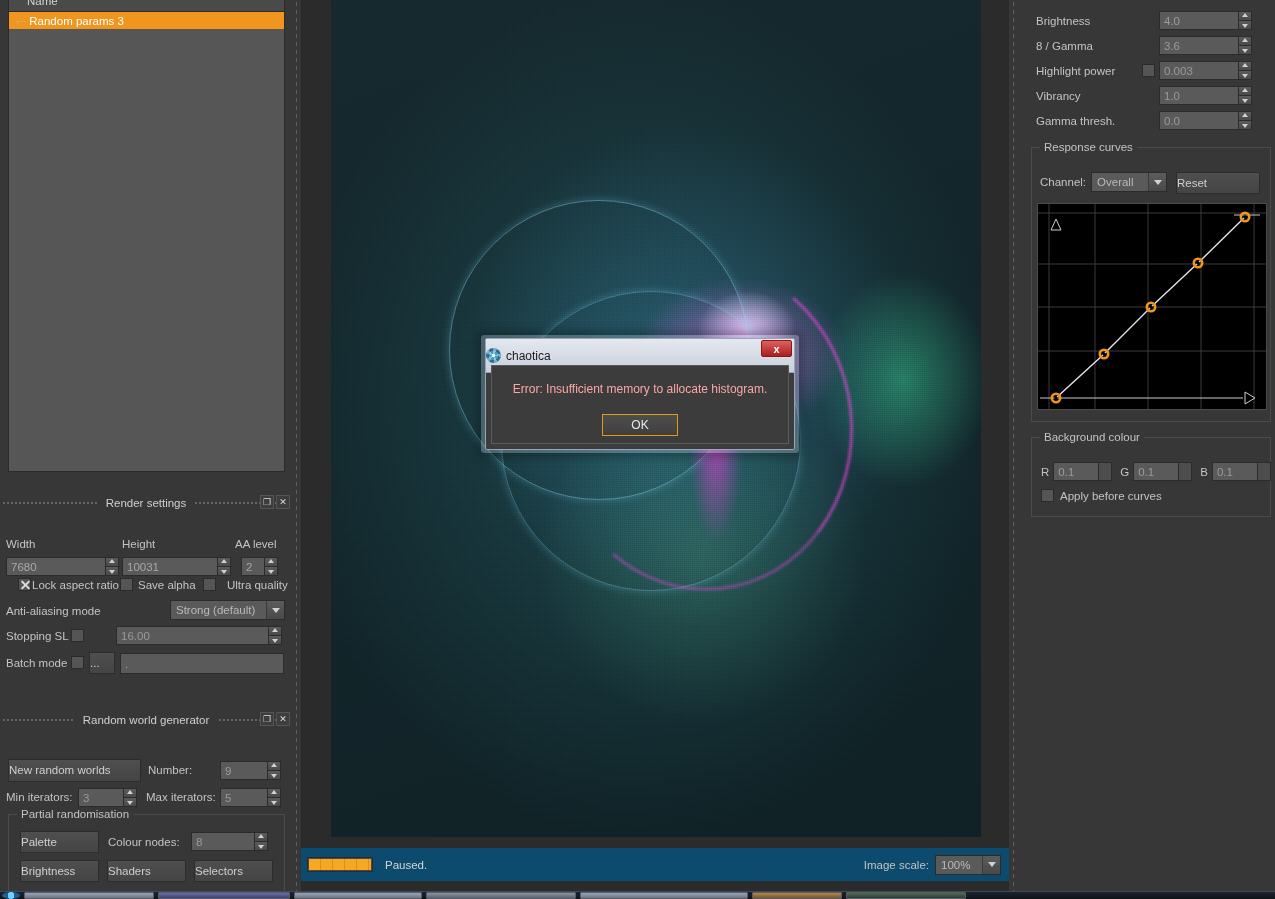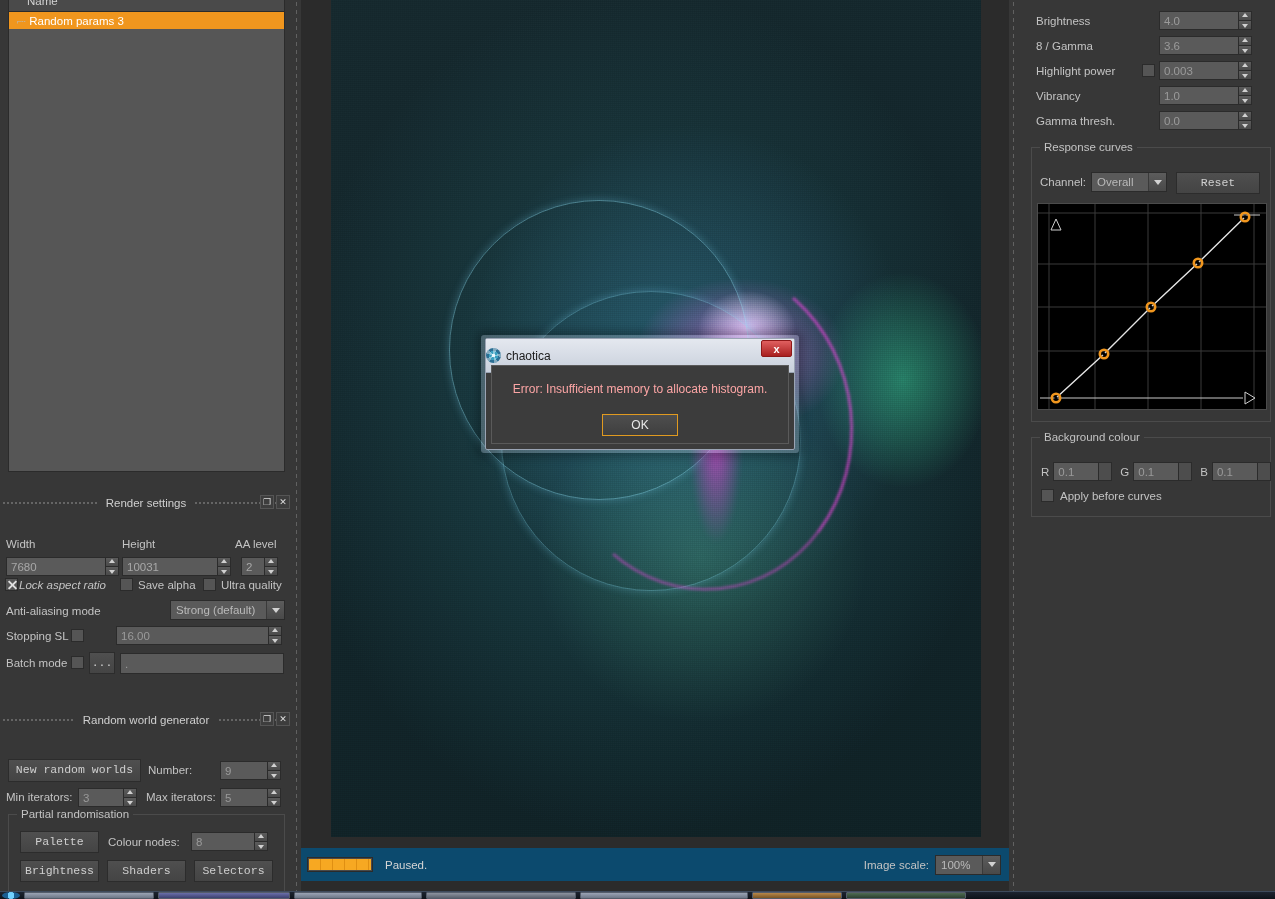--- a/index.html
+++ b/index.html
@@ -61,22 +61,22 @@
   }
   .cb.checked::before { transform: rotate(45deg); }
   .cb.checked::after  { transform: rotate(-45deg); }
 
   .btn {
     background: linear-gradient(#4f4f4f,#444);
     border: 1px solid #2c2c2c;
     color: #cfcfcf;
     height: 22px;
     font-size: 11.5px;
-    font-family: Liberation Mono, monospace;
-    text-align: center;
+    font-family: Liberation Sans, sans-serif;
+    text-align: left;
     line-height: 20px;
     cursor: default;
   }
   .combo {
     background: #5a5a5a;
     border: 1px solid #2b2b2b;
     height: 20px;
     display: flex; align-items: center;
     color: #b9b9b9; font-size: 11.5px;
     padding-left: 5px;
@@ -345,29 +345,29 @@
             </div>
         </div>
         <div class="spinwrap" style="position:absolute;left:241px;top:46px;">
           <input class="field" style="width: 24px;" value="2">
           <div class="spin">
               <div class="up"></div>
               <div class="down"></div>
             </div>
         </div>
 
-        <div class="row" style="position:absolute;left:5px;top:67px;gap:1px;font-style:italic;">
+        <div class="row" style="position:absolute;left:18px;top:67px;gap:1px;">
           <span class="cb checked"></span>
           <span class="lbl">Lock aspect ratio</span>
         </div>
         <div class="row" style="position:absolute;left:120px;top:67px;gap:5px;">
           <span class="cb"></span>
           <span class="lbl">Save alpha</span>
         </div>
-        <div class="row" style="position:absolute;left:203px;top:67px;gap:5px;">
+        <div class="row" style="position:absolute;left:203px;top:67px;gap:11px;">
           <span class="cb"></span>
           <span class="lbl">Ultra quality</span>
         </div>
 
         <div class="lbl" style="position:absolute;left:6px;top:94px;">Anti-aliasing mode</div>
         <div class="combo" style="position:absolute;left:170px;top:89px;width:115px;">
           <span>Strong (default)</span>
           <span class="arrowbox"></span>
         </div>
 

